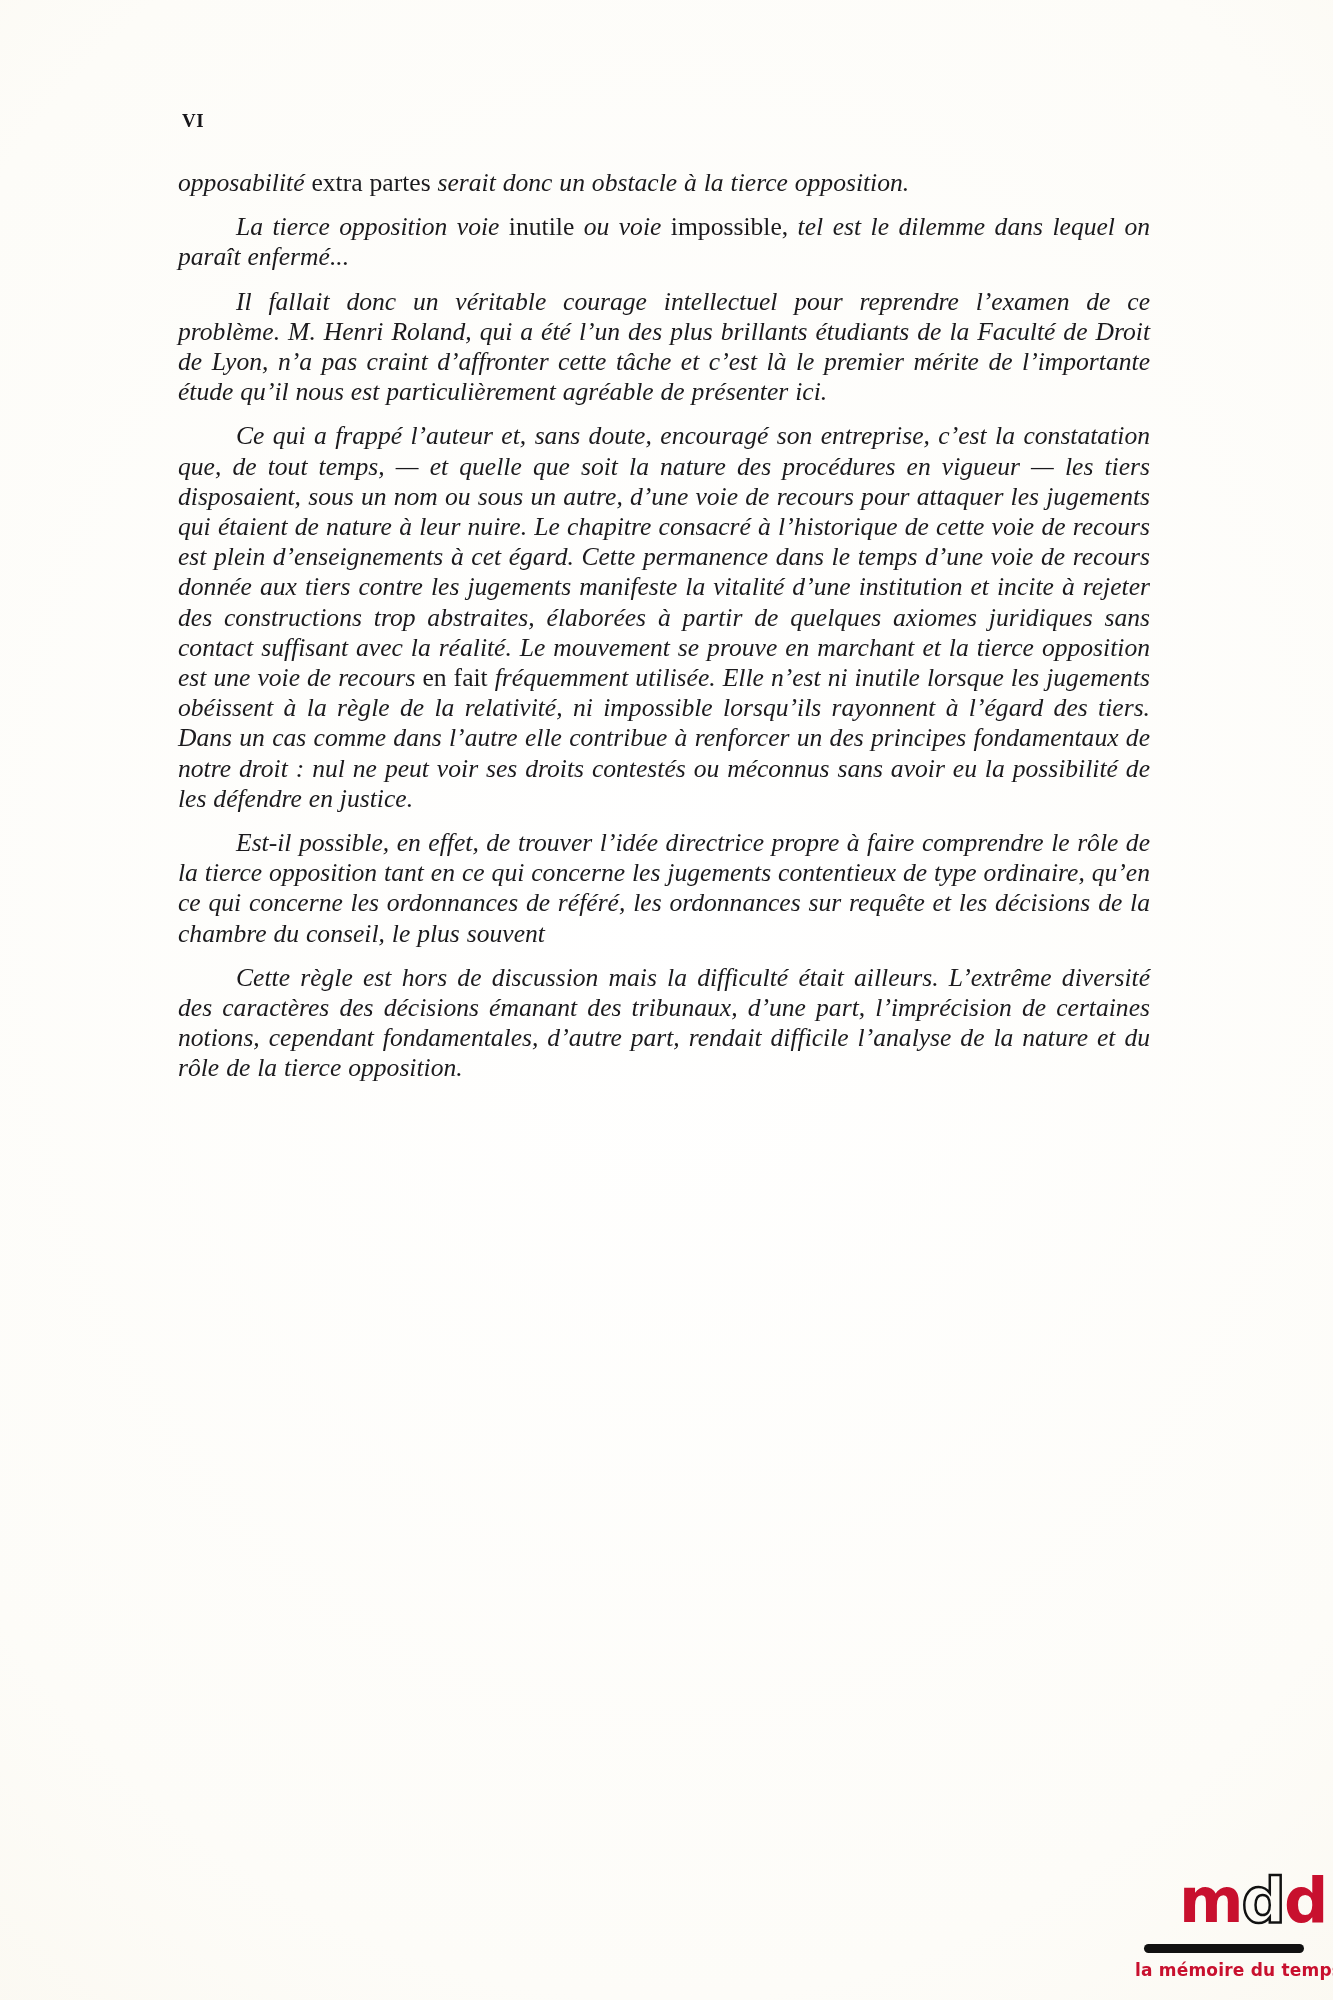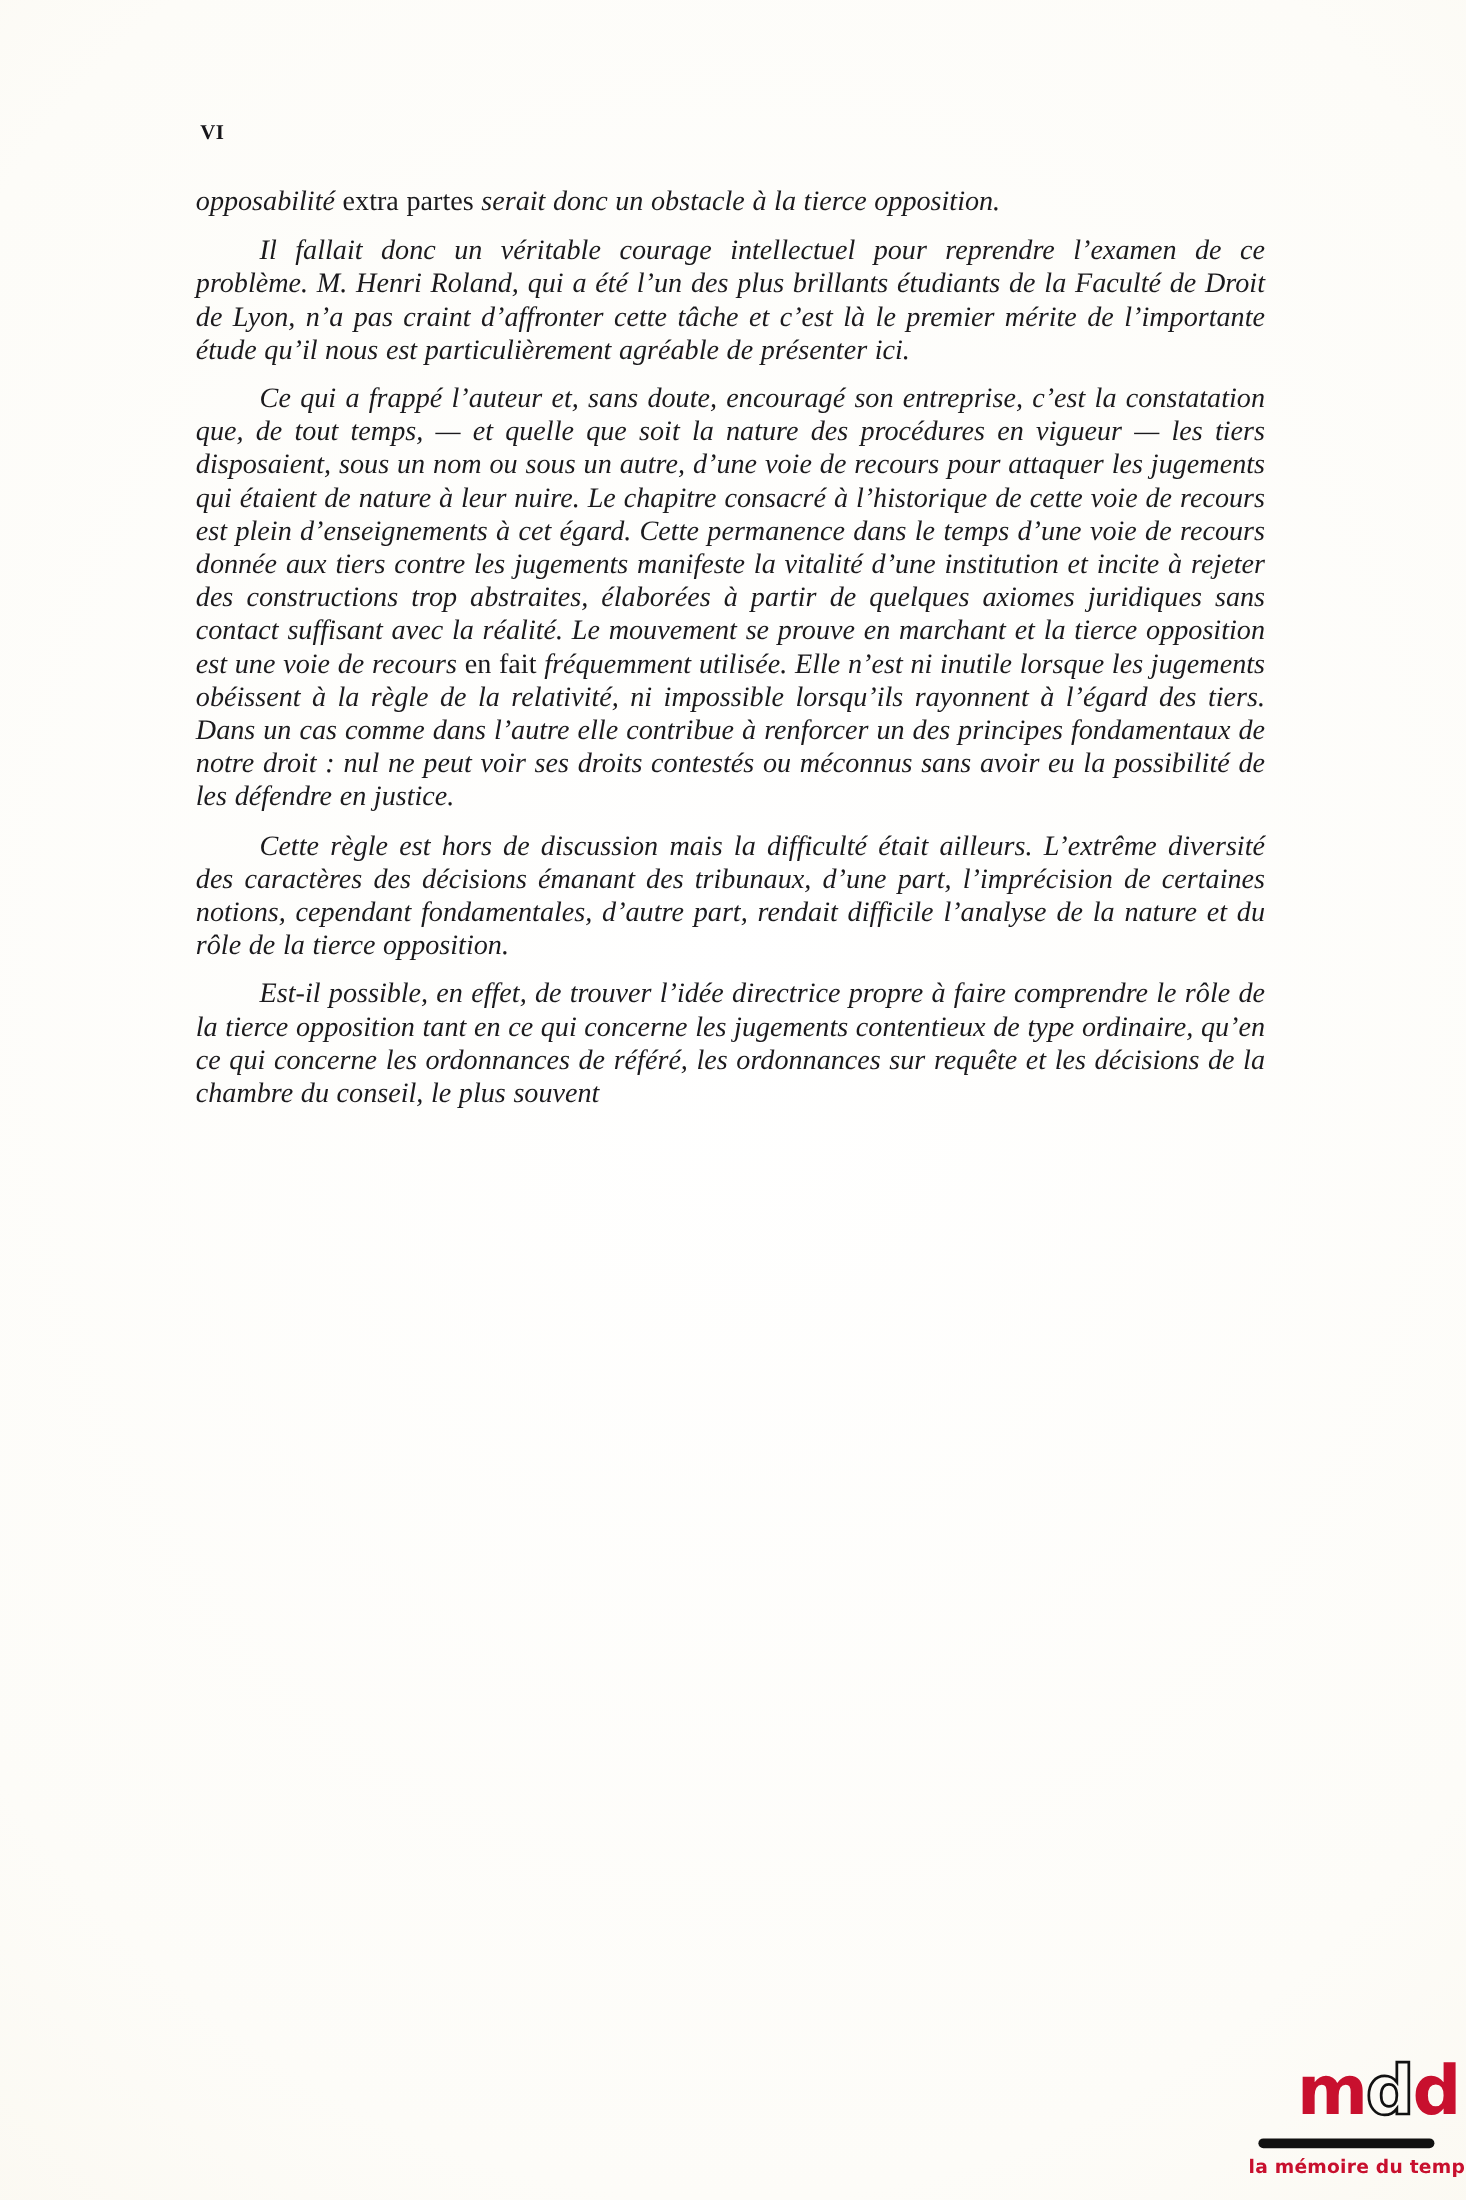--- a/index.html
+++ b/index.html
@@ -120,24 +120,25 @@
 </style>
 </head>
 <body>
 
 <div class="page">
 
   <div class="folio">VI</div>
 
   <div class="textblock">
       <p class="para noindent"><span class="">opposabilité </span><span class="rom">extra partes </span><span class="">serait donc un obstacle à la tierce opposition.</span></p>
+      <p class="para"><span class="">La tierce opposition voie </span><span class="rom">inutile </span><span class="">ou voie </span><span class="rom">impossible, </span><span class="">tel est le dilemme dans lequel on paraît enfermé...</span></p>
       <p class="para"><span class="">Il fallait donc un véritable courage intellectuel pour reprendre l’examen de ce problème. M. Henri Roland, qui a été l’un des plus brillants étudiants de la Faculté de Droit de Lyon, n’a pas craint d’affronter cette tâche et c’est là le premier mérite de l’importante étude qu’il nous est particulièrement agréable de présenter ici.</span></p>
       <p class="para"><span class="">Ce qui a frappé l’auteur et, sans doute, encouragé son entreprise, c’est la constatation que, de tout temps, — et quelle que soit la nature des procédures en vigueur — les tiers disposaient, sous un nom ou sous un autre, d’une voie de recours pour attaquer les jugements qui étaient de nature à leur nuire. Le chapitre consacré à l’historique de cette voie de recours est plein d’enseignements à cet égard. Cette permanence dans le temps d’une voie de recours donnée aux tiers contre les jugements  manifeste la vitalité d’une institution et incite à rejeter des constructions trop abstraites, élaborées à partir de quelques axiomes juridiques sans contact suffisant avec la réalité. Le mouvement se prouve en marchant et la tierce opposition est une voie de recours </span><span class="rom">en fait </span><span class="">fréquemment utilisée. Elle n’est ni inutile lorsque les jugements obéissent à la règle de la relativité, ni impossible lorsqu’ils rayonnent à l’égard des tiers. Dans un cas comme dans l’autre elle contribue à renforcer un des principes fondamentaux de notre droit : nul ne peut voir ses droits contestés ou méconnus sans avoir eu la possibilité de les défendre en justice.</span></p>
+      <p class="para"><span class="">Est-il possible, en effet, de trouver l’idée directrice propre à faire comprendre le rôle de la tierce opposition tant en ce qui concerne les jugements contentieux de type ordinaire, qu’en ce qui concerne les ordonnances de référé, les ordonnances sur requête et les décisions de la chambre du conseil, le plus souvent</span></p>
       <p class="para"><span class="">Cette règle est hors de discussion mais la difficulté était ailleurs. L’extrême diversité des caractères des décisions émanant des tribunaux, d’une part, l’imprécision de certaines notions, cependant fondamentales, d’autre part, rendait difficile l’analyse de la nature et du rôle de la tierce opposition.</span></p>
-      <p class="para"><span class="">Est-il possible, en effet, de trouver l’idée directrice propre à faire comprendre le rôle de la tierce opposition tant en ce qui concerne les jugements contentieux de type ordinaire, qu’en ce qui concerne les ordonnances de référé, les ordonnances sur requête et les décisions de la chambre du conseil, le plus souvent</span></p>
     </div>
 
   <div class="logo">
     <div class="logo-mark">
       <div class="logo-text"><span>m</span><span class="outline-d">d</span><span>d</span></div>
       <div class="logo-bar"></div>
       <div class="logo-tag">la mémoire du temps</div>
     </div>
   </div>
 

